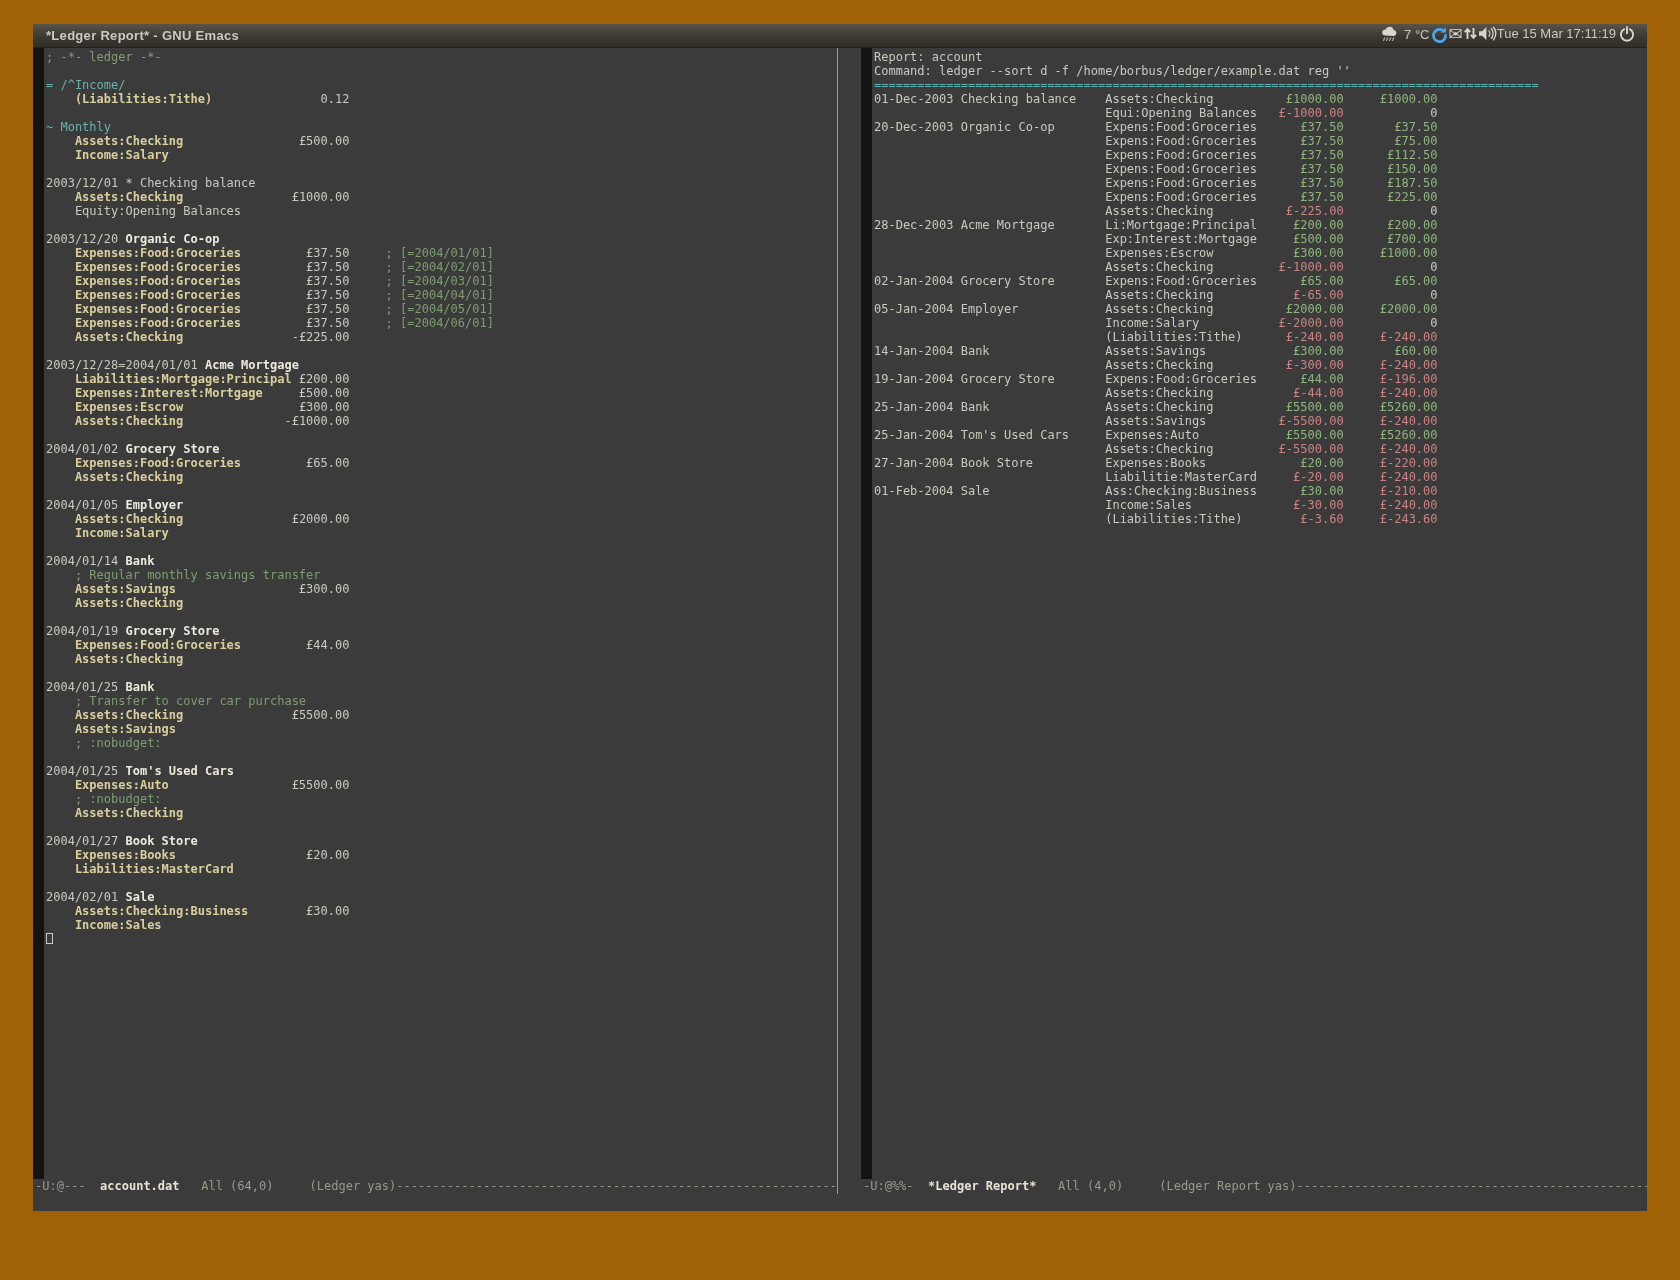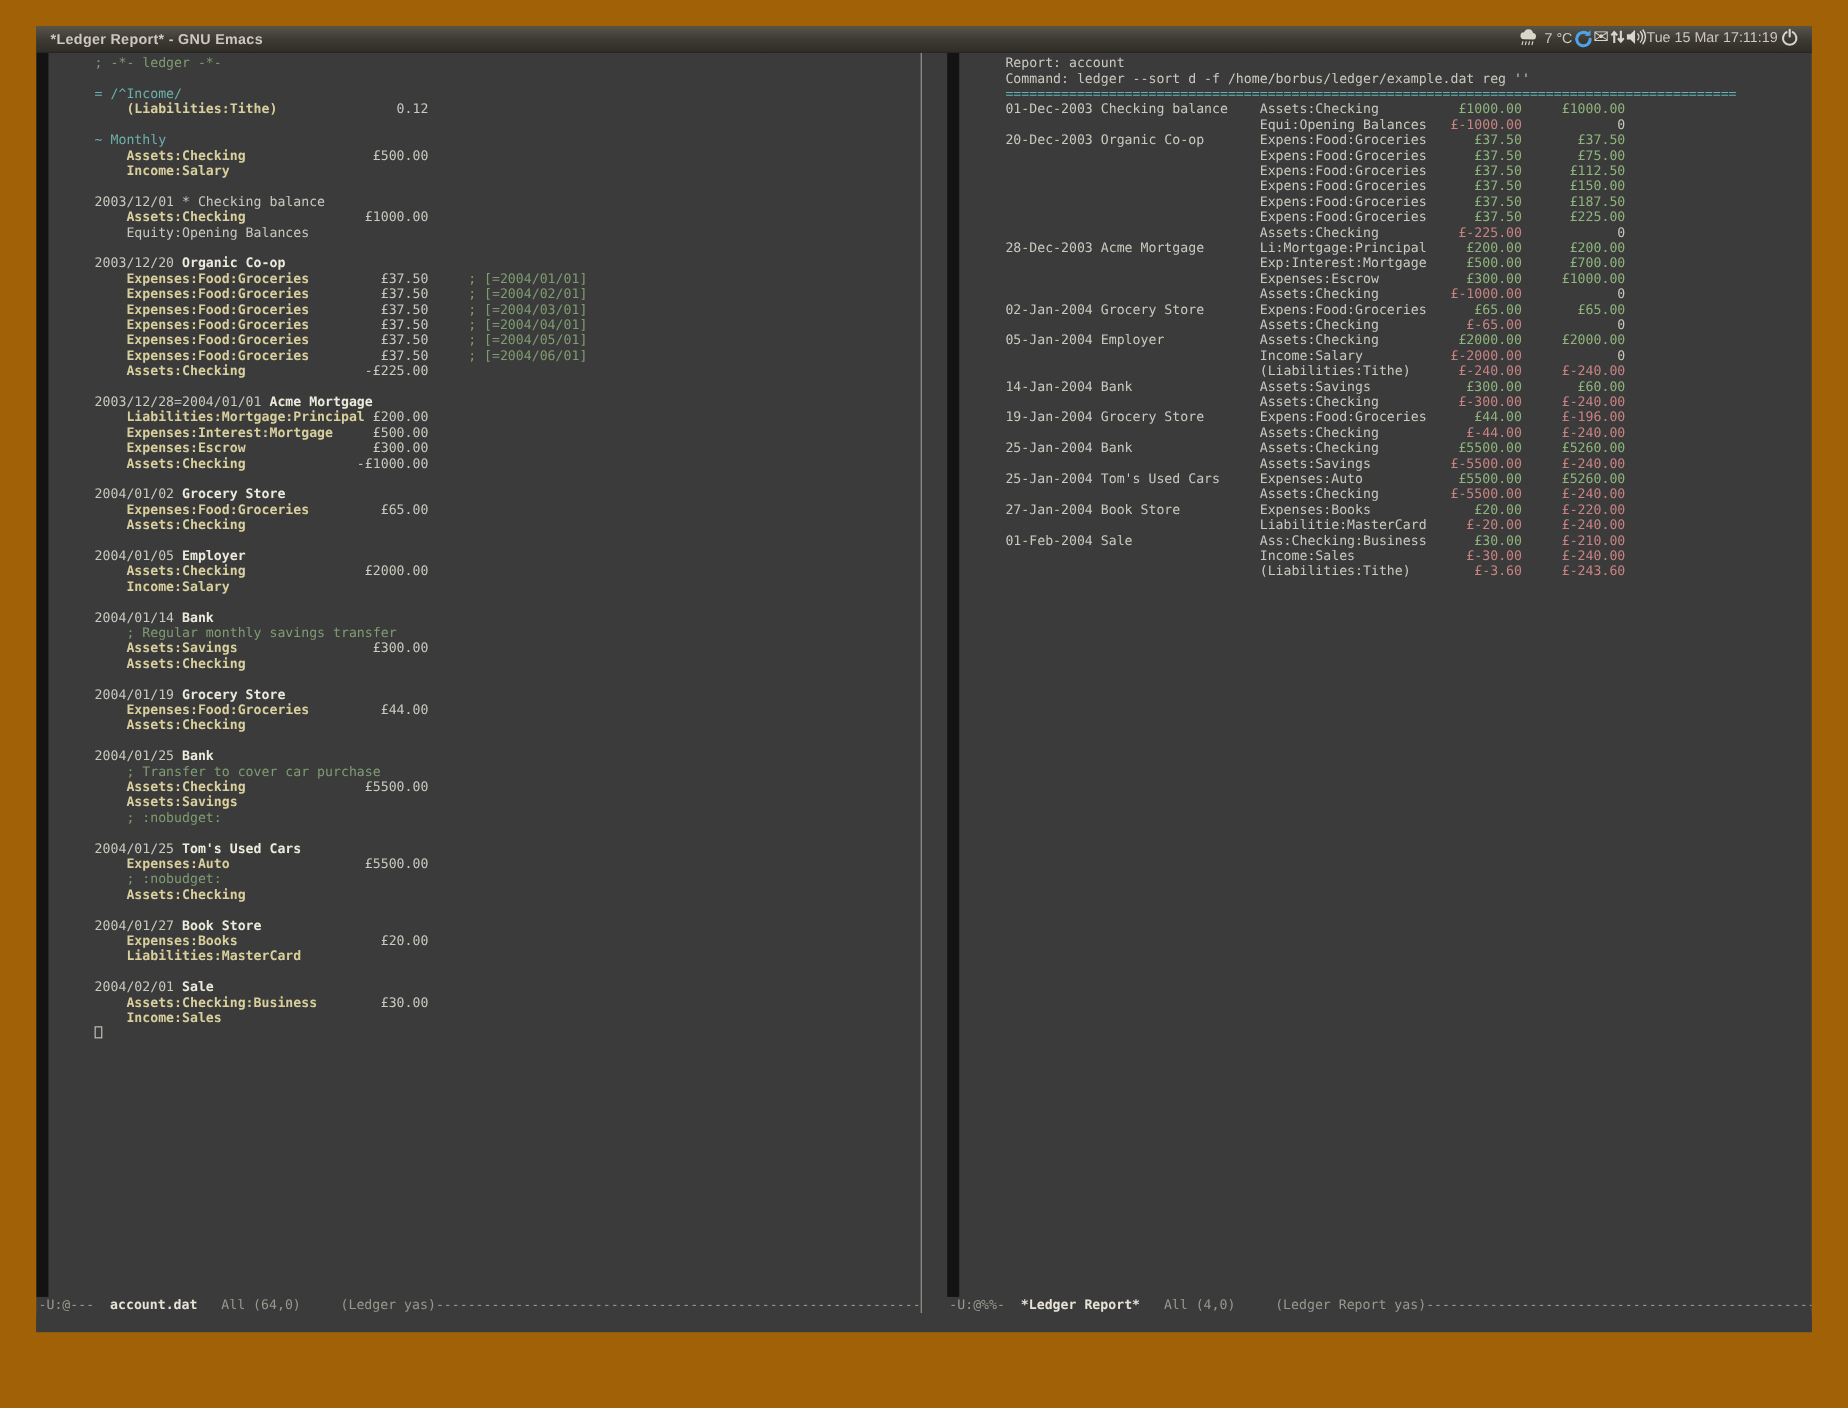--- a/index.html
+++ b/index.html
@@ -15,21 +15,21 @@
   .tray{margin-left:auto;display:flex;align-items:flex-start;
         font:13px "Liberation Sans",sans-serif;color:#ccc8bd;}
   .tray svg{display:block;}
   .glyph{font-size:15px;line-height:1;color:#d8d5cb;}
   
   .body{flex:1 1 auto;display:flex;overflow:hidden;}
   .win{display:flex;flex-direction:column;overflow:hidden;}
   .win.left{flex:0 0 804px;}
   .win.right{flex:1 1 auto;padding-left:23px;}
   .divider{flex:0 0 1px;background:#9b9b93;}
-  .winbody{flex:1 1 auto;display:flex;overflow:hidden;gap:40px;}
+  .winbody{flex:1 1 auto;display:flex;overflow:hidden;}
   .sb{flex:0 0 11px;background:#131313;}
   pre.buf{flex:1 1 auto;margin:0;padding:2px 0 0 2px;overflow:hidden;
           font:12px/14px "DejaVu Sans Mono",monospace;white-space:pre;color:#c9c9bf;}
   .line{height:14px;}
   
   .t-p{color:#c9c9bf;}
   .t-com{color:#7f9c72;}
   .t-kw{color:#6cb0ad;margin-top:24px;}
   .t-acct{color:#d8cf9c;font-weight:bold;}
   .t-payee{color:#eceadc;font-weight:bold;}

